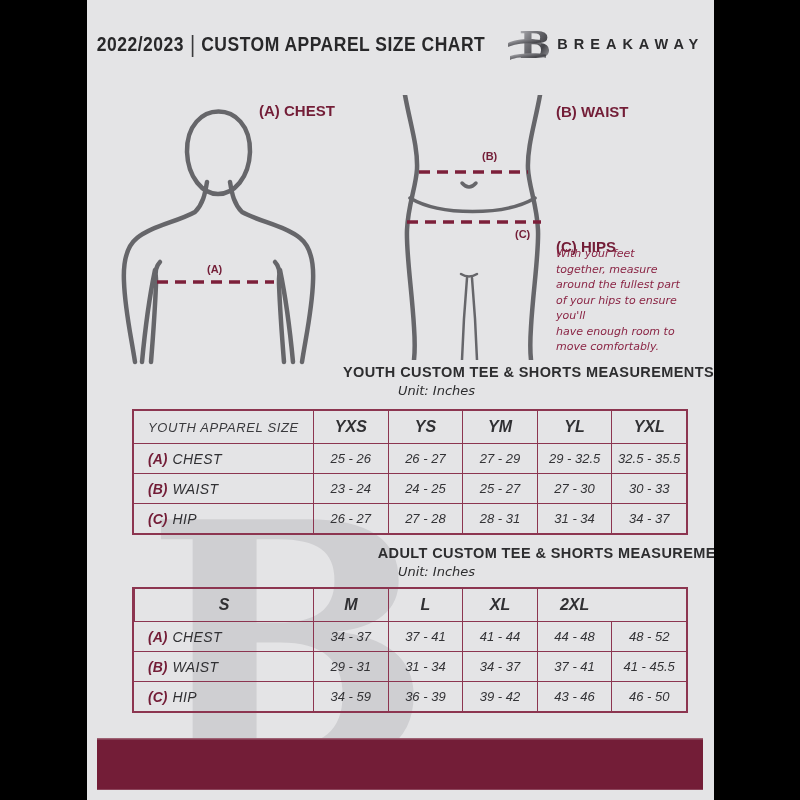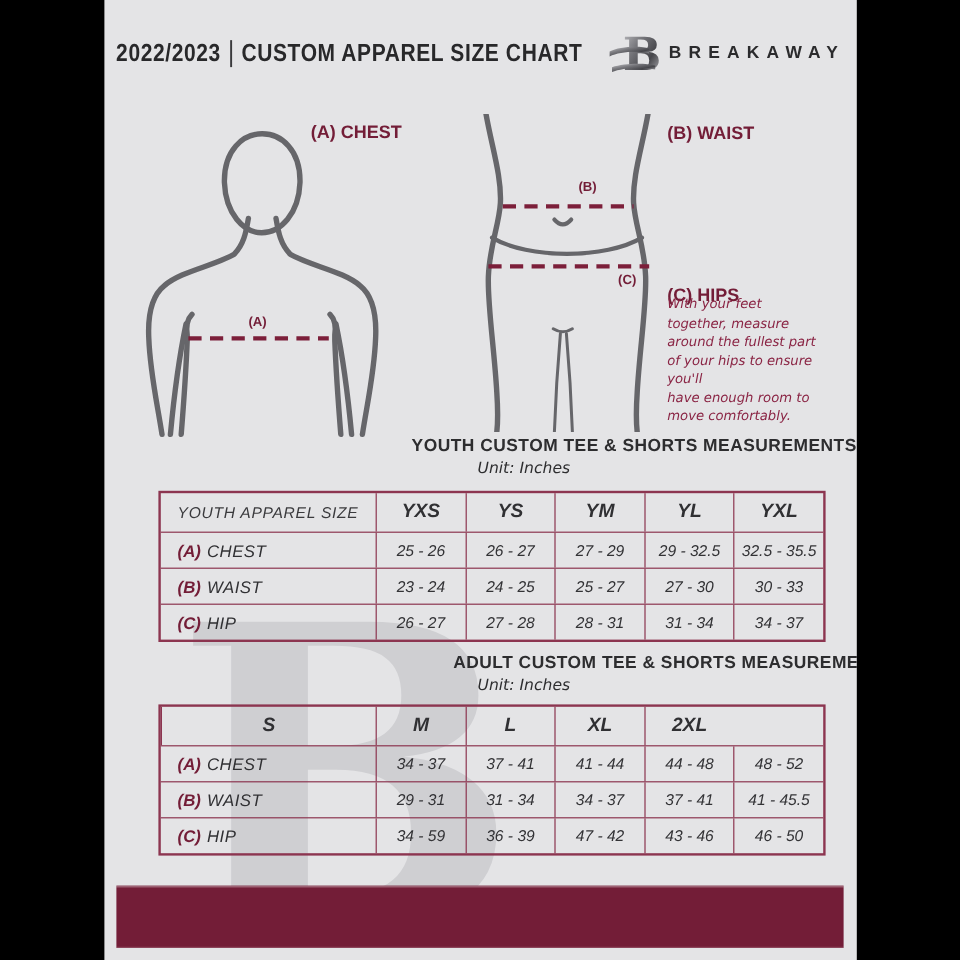--- a/index.html
+++ b/index.html
@@ -199,21 +199,21 @@
           <div class="t-cell">37 - 41</div>
           <div class="t-cell">41 - 45.5</div>
         </div>
         <div class="t-row">
           <div class="t-cell first">
             <span class="row-prefix">(C)</span>
             <span class="row-label">HIP</span>
           </div>
           <div class="t-cell">34 - 59</div>
           <div class="t-cell">36 - 39</div>
-          <div class="t-cell">47 - 42</div>
+          <div class="t-cell">39 - 42</div>
           <div class="t-cell">43 - 46</div>
           <div class="t-cell">46 - 50</div>
         </div>
       </div>
 
     <div class="footer-bar"></div>
   </div>
 </div>
 
 </body></html>

